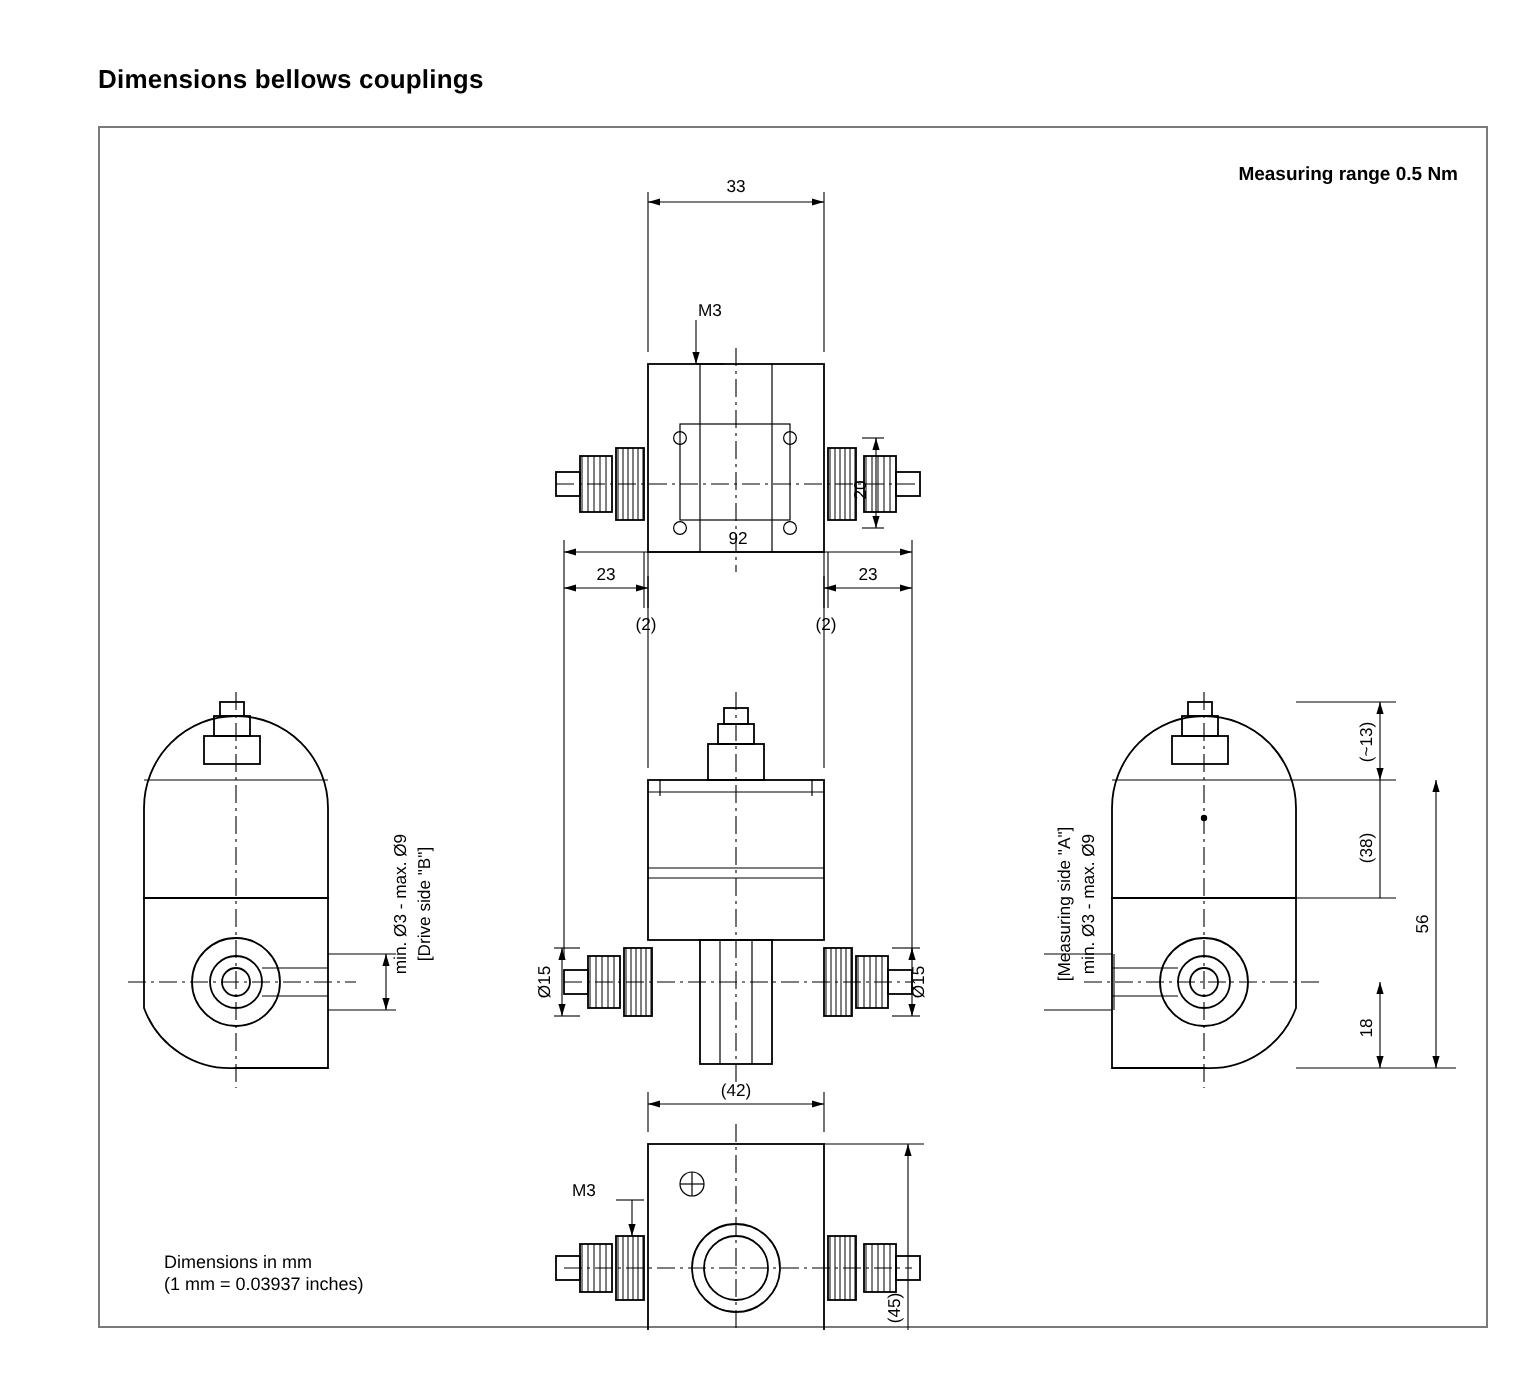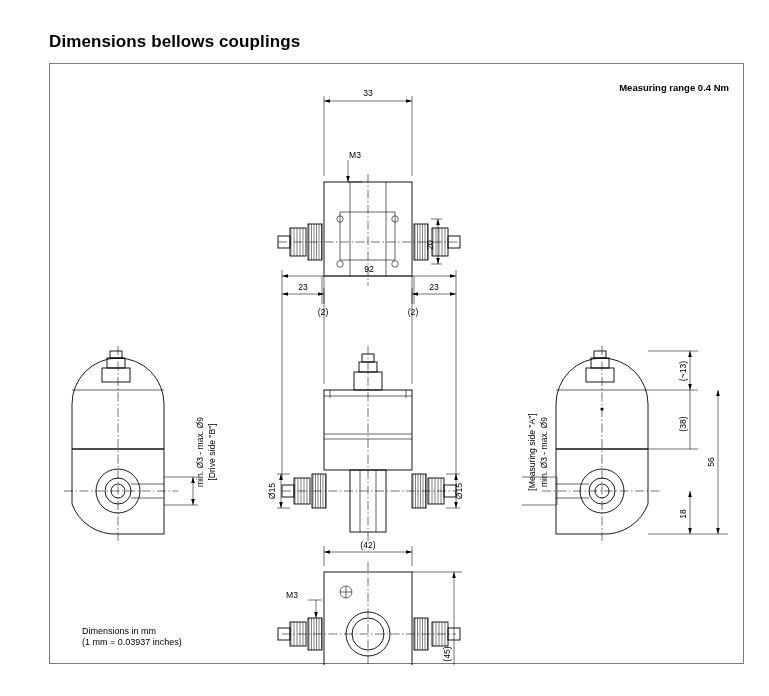--- a/index.html
+++ b/index.html
@@ -12,21 +12,21 @@
     height: 696px;
     font-family: "Liberation Sans", sans-serif;
     color: #000000;
     position: relative;
     overflow: hidden;
   }
   .page-title {
     position: absolute;
     left: 49px;
     top: 32px;
-    font-size: 17px;
+    font-size: 13px;
     font-weight: bold;
     letter-spacing: 0.1px;
   }
   .drawing-frame {
     position: absolute;
     left: 49px;
     top: 63px;
     width: 695px;
     height: 601px;
     border: 1px solid #7a7a7a;
@@ -70,21 +70,21 @@
   text.tc { text-anchor: middle; }
   .hatch-line { stroke: #000; stroke-width: 0.5; }
 </style>
 </head>
 <body>
 
 <div class="page-title">Dimensions bellows couplings</div>
 
 <div class="drawing-frame">
 
-  <div class="range-label">Measuring range 0.4 Nm</div>
+  <div class="range-label">Measuring range 0.5 Nm</div>
 
   <svg class="cad" viewBox="0 0 695 601">
 
     <g>
 
       <rect class="fillnone" x="274" y="118" width="88" height="94"></rect>
 
       <rect class="thin" x="290" y="148" width="55" height="48"></rect>
 
       <line class="thin" x1="300" y1="118" x2="300" y2="212"></line>

